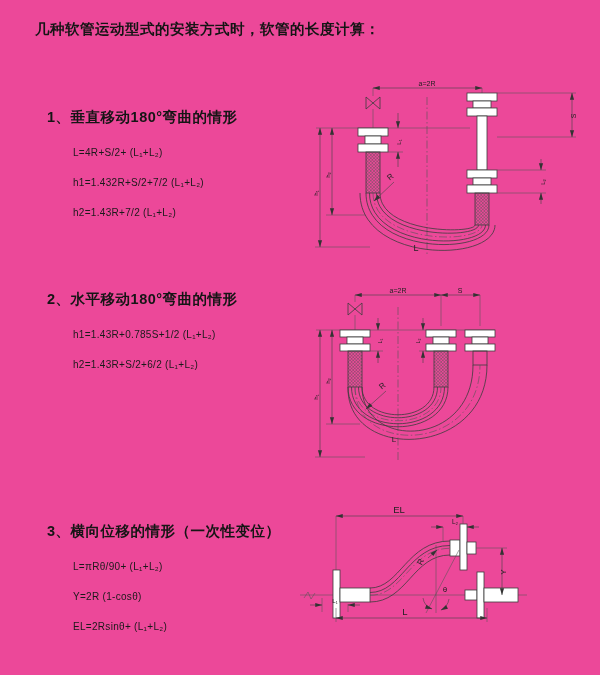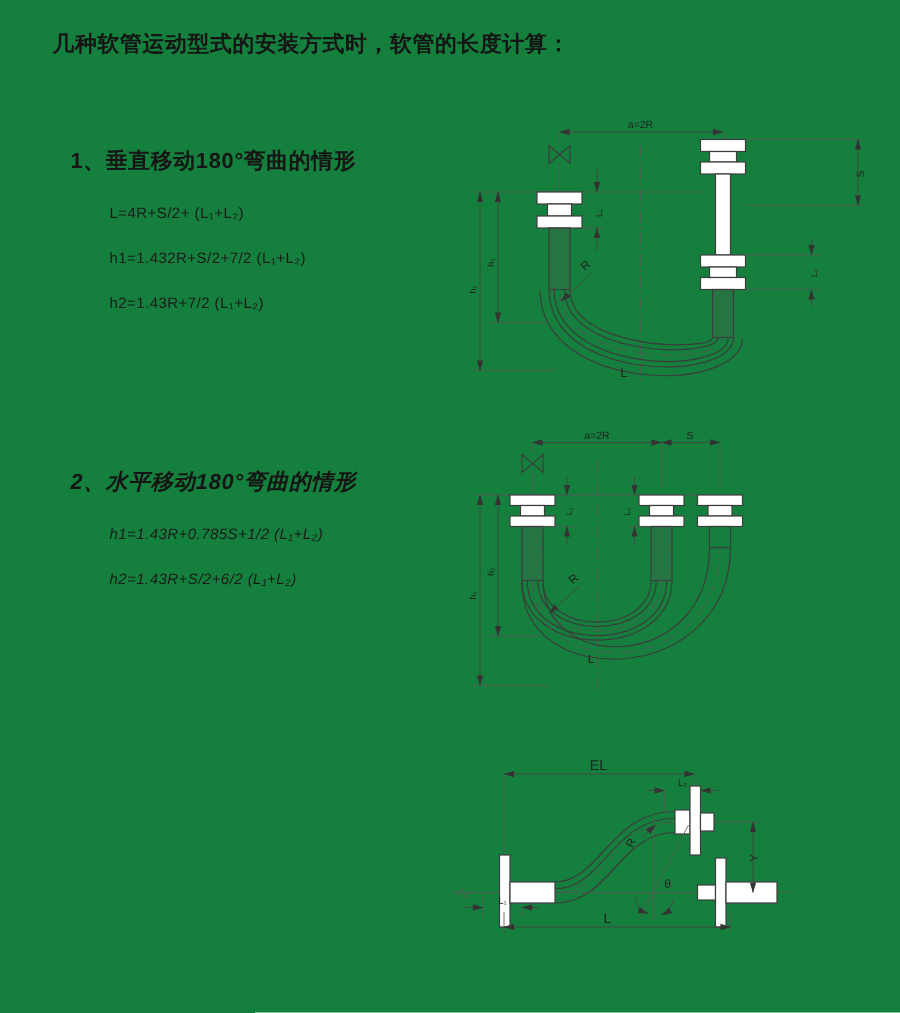--- a/index.html
+++ b/index.html
@@ -1,28 +1,28 @@
 <!DOCTYPE html>
 <html><head>
 <meta charset="utf-8">
 <style>
   html,body{margin:0;padding:0;background:#e8e8e8;}
   .page{
-    position:relative;width:600px;height:675px;background:#15803d;
+    position:relative;width:600px;height:675px;background:#ec4899;
     font-family:"Liberation Sans","DejaVu Sans",sans-serif;
     color:#111;overflow:hidden;margin:0 auto;
   }
   .title{
     position:absolute;left:35px;top:20px;
     font-size:14.5px;font-weight:700;letter-spacing:.5px;color:#151515;
   }
   .sec{position:absolute;left:47px;}
-  .sec-heading{font-size:14.5px;font-weight:700;letter-spacing:.5px;color:#151515;margin-bottom:11px;}
+  .sec-heading{font-size:14.5px;font-weight:700;letter-spacing:.5px;color:#151515;margin-bottom:11px;margin-top:10px;}
   .formula{font-size:10px;line-height:30px;letter-spacing:.3px;color:#1a1a1a;padding-left:26px;white-space:pre;}
-  .sec1{top:98px;} .sec2{top:312px;font-style:italic;} .sec3{top:512px;}
+  .sec1{top:98px;} .sec2{top:280px;} .sec3{top:512px;}
   .dwg{position:absolute;}
   .d1{left:310px;top:75px;} .d2{left:310px;top:282px;} .d3{left:295px;top:500px;}
   svg{display:block;}
   svg text{font-family:"Liberation Sans","DejaVu Sans",sans-serif;fill:#222;}
   .ln{stroke:#3c3c3c;stroke-width:.8;fill:none;}
   .thin{stroke:#555;stroke-width:.55;fill:none;}
   .dim{stroke:#444;stroke-width:.6;fill:none;}
   .cl{stroke:#555;stroke-width:.6;fill:none;stroke-dasharray:8 2.5 1.5 2.5;}
   .hose{fill:url(#xh);stroke:#3c3c3c;stroke-width:.8;}
   .fit{fill:#fff;stroke:#3c3c3c;stroke-width:.8;}
@@ -40,20 +40,26 @@
     <div class="formula">h1=1.432R+S/2+7/2 (L₁+L₂)</div>
     <div class="formula">h2=1.43R+7/2 (L₁+L₂)</div>
   </div>
 
   <div class="sec sec2">
     <div class="sec-heading">2、水平移动180°弯曲的情形</div>
     <div class="formula">h1=1.43R+0.785S+1/2 (L₁+L₂)</div>
     <div class="formula">h2=1.43R+S/2+6/2 (L₁+L₂)</div>
   </div>
 
+  <div class="sec sec3">
+    <div class="sec-heading">3、横向位移的情形（一次性变位）</div>
+    <div class="formula">L=πRθ/90+ (L₁+L₂)</div>
+    <div class="formula">Y=2R (1-cosθ)</div>
+    <div class="formula">EL=2Rsinθ+ (L₁+L₂)</div>
+  </div>
 
   <svg class="dwg d1" width="290" height="185" viewBox="0 0 290 185">
     <defs>
       <pattern id="xh" width="3.2" height="3.2" patternUnits="userSpaceOnUse">
         <path d="M0,3.2 L3.2,0 M0,0 L3.2,3.2" stroke="#555" stroke-width="0.45"></path>
       </pattern>
       <marker id="arr" viewBox="0 0 10 10" refX="9.6" refY="5" markerWidth="9" markerHeight="7" orient="auto-start-reverse" markerUnits="userSpaceOnUse">
         <path d="M0,2 L10,5 L0,8 Z" fill="#333"></path>
       </marker>
     </defs>

